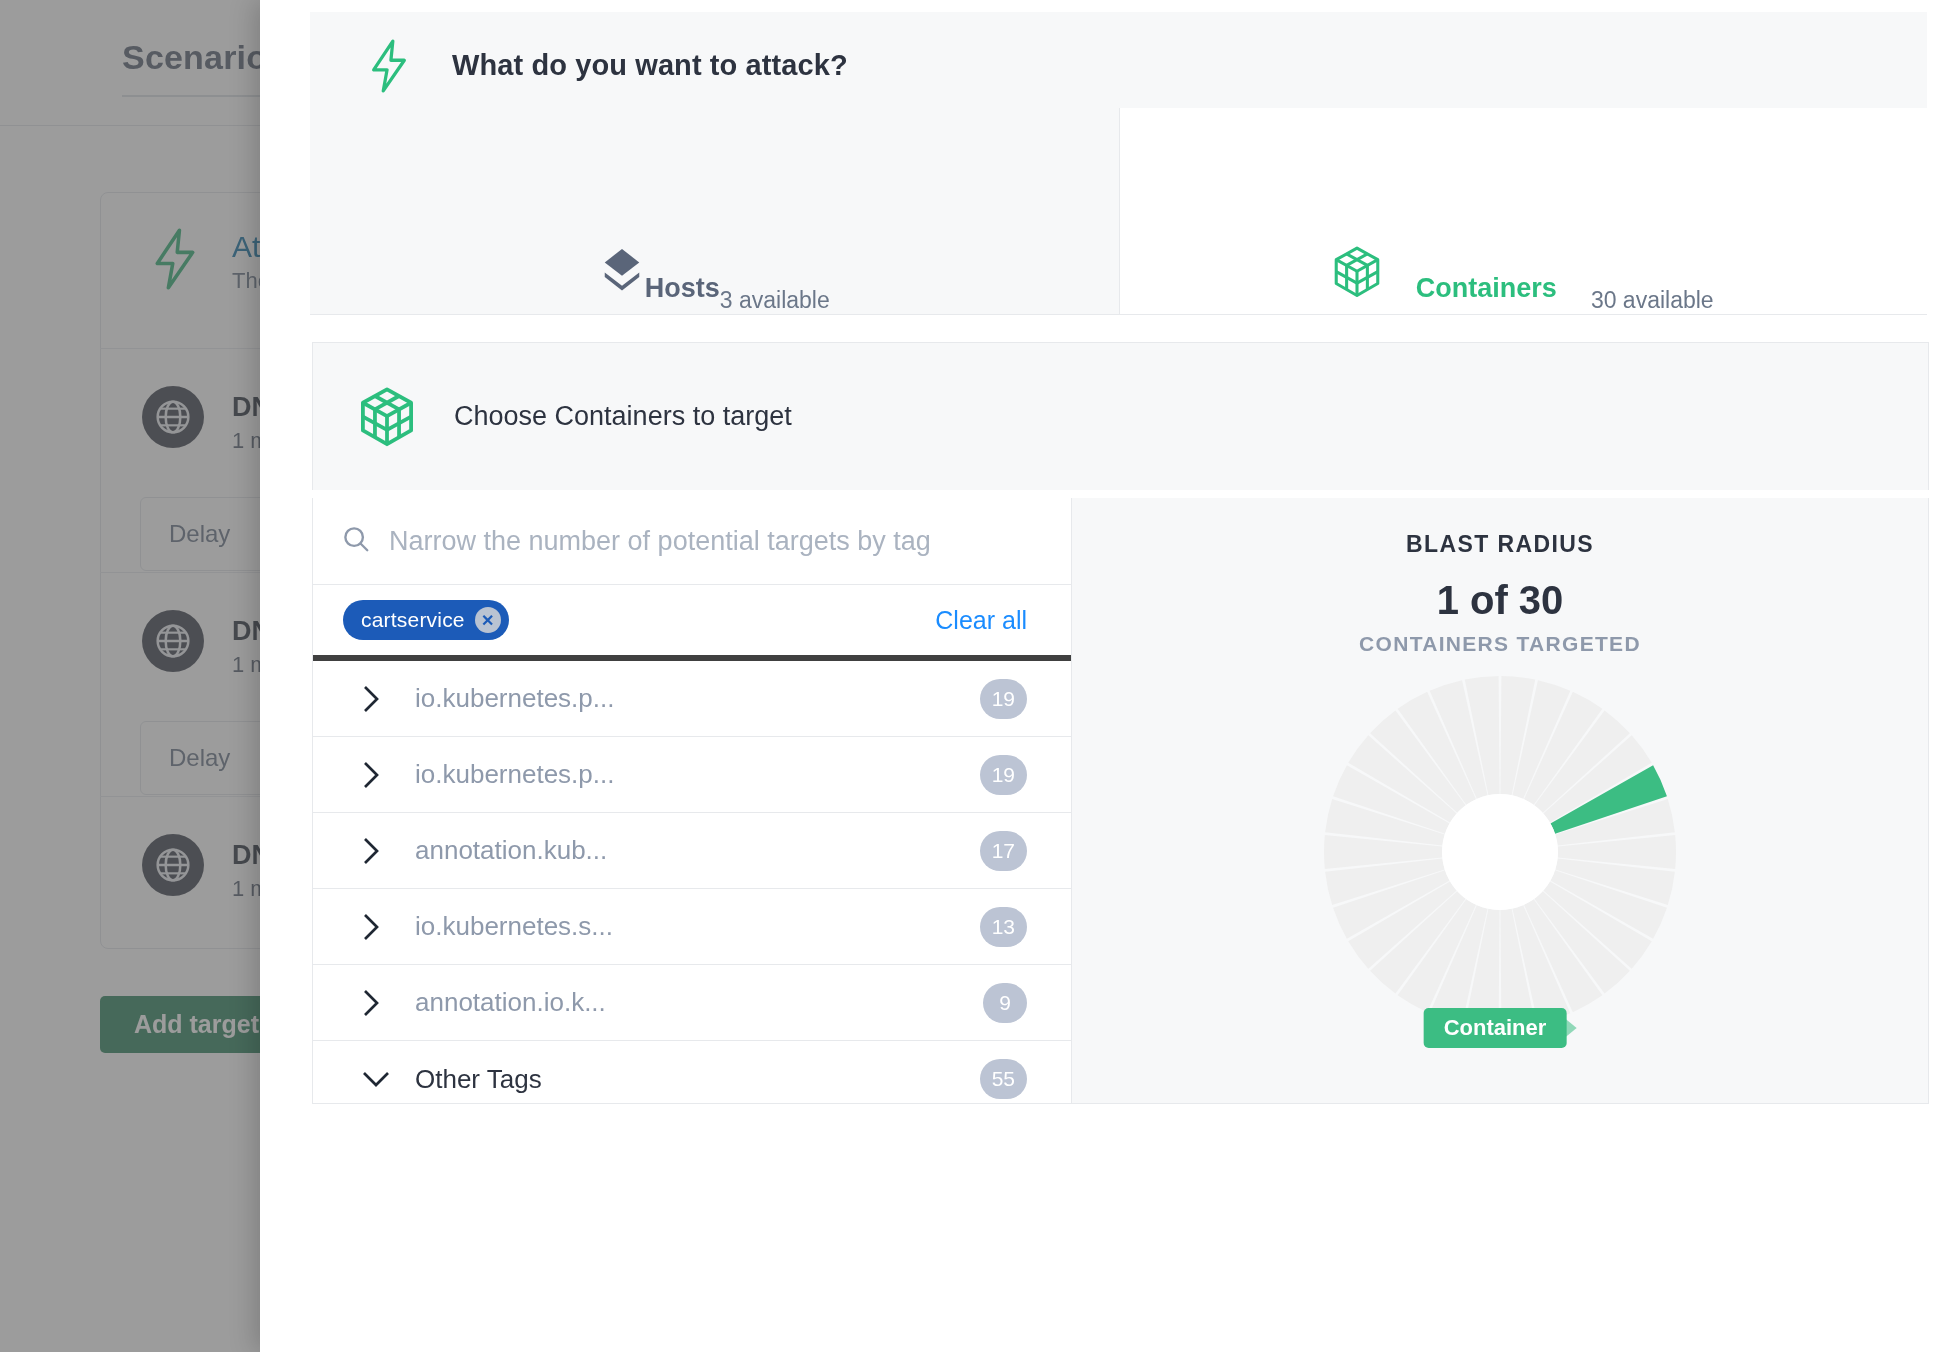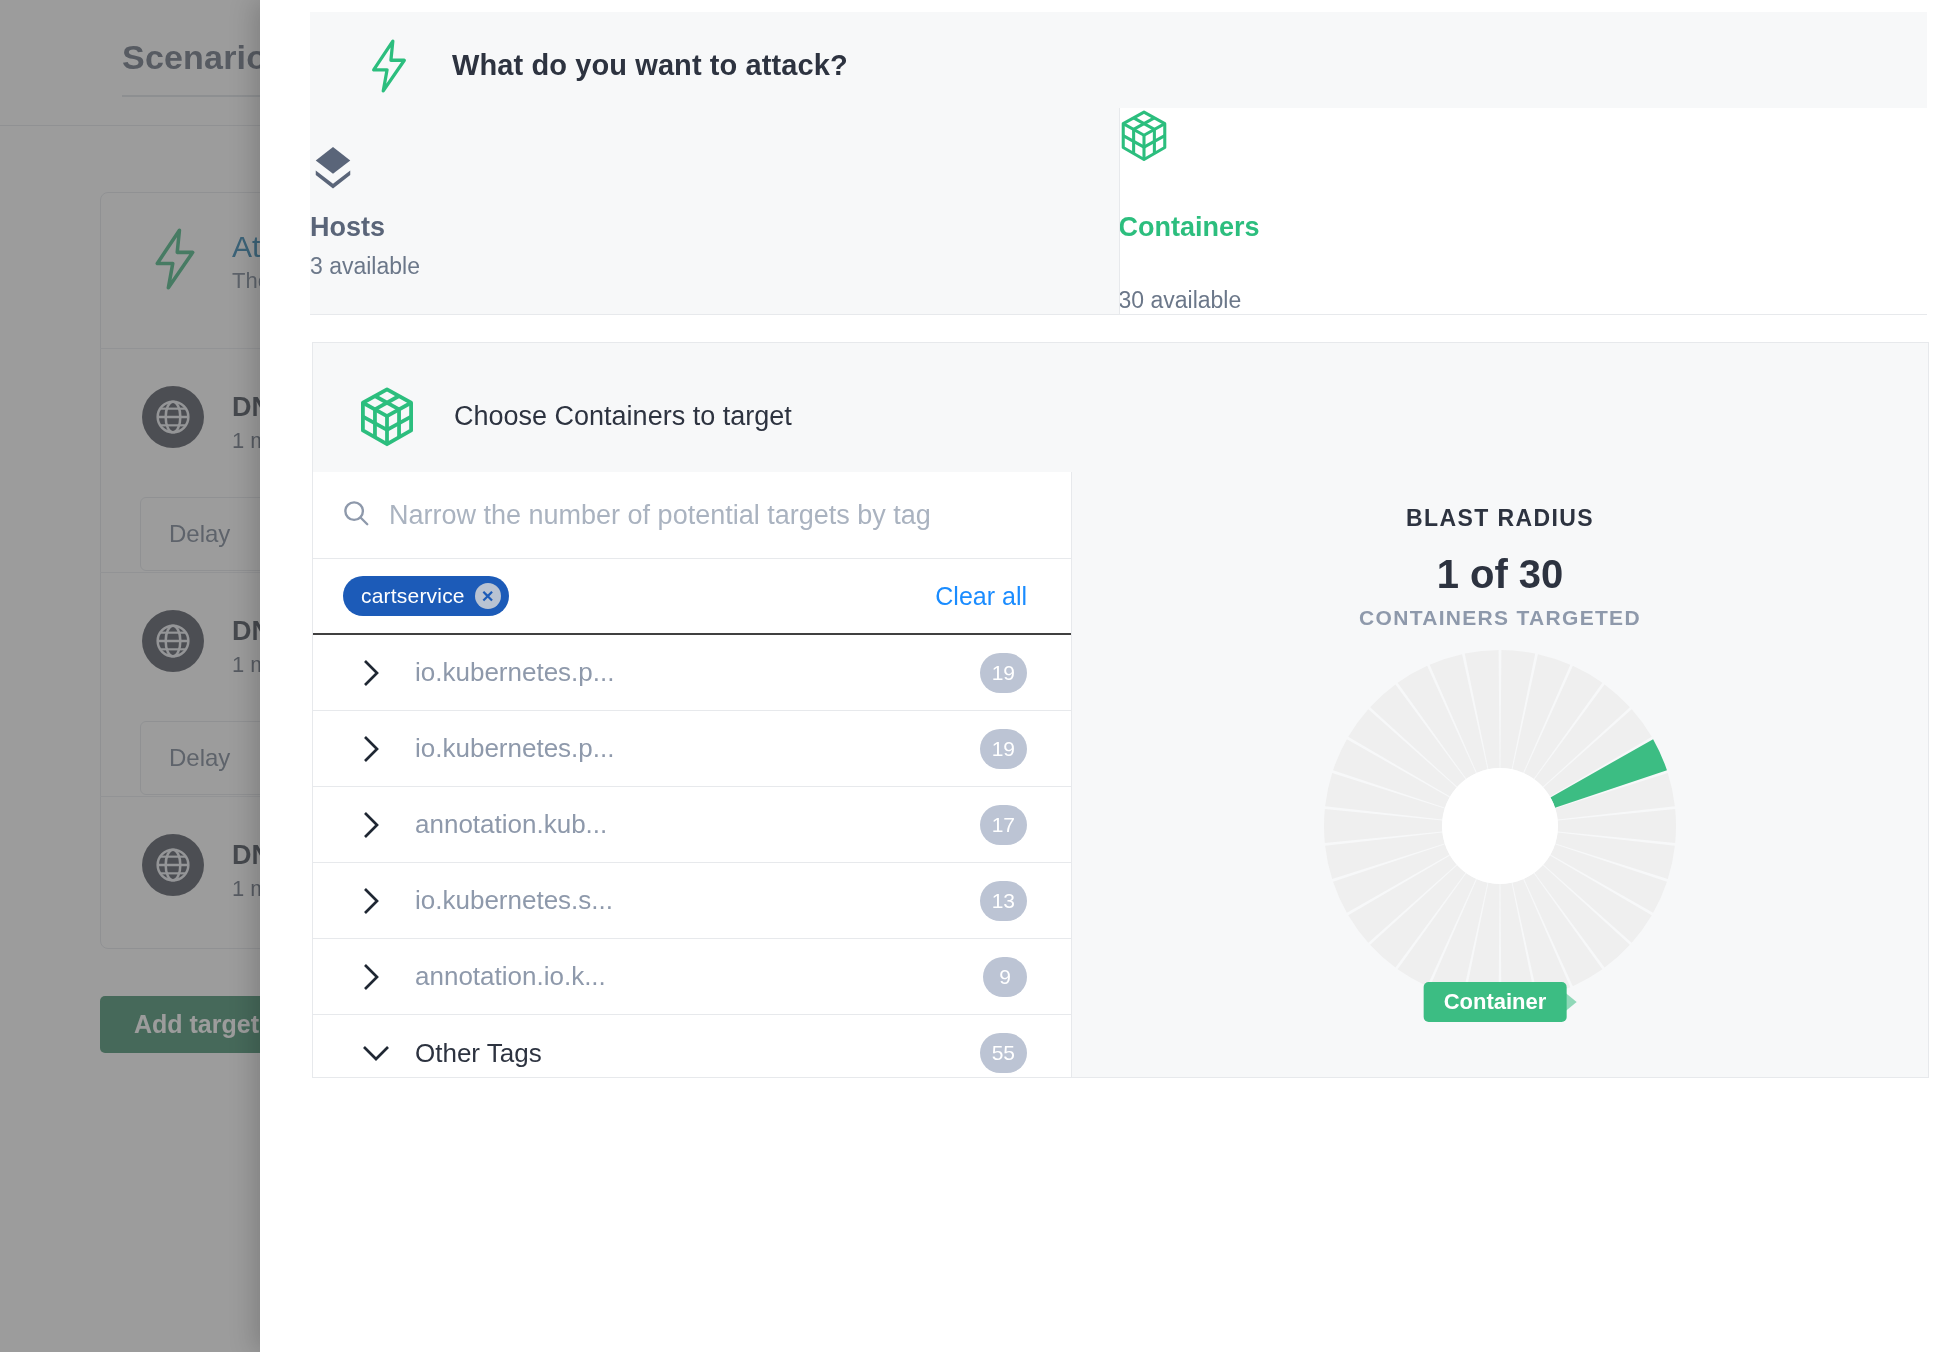--- a/index.html
+++ b/index.html
@@ -90,21 +90,21 @@
     margin-left: 40px; font-size: 29px; font-weight: 700; color: #2d3340; letter-spacing: .1px;
   }
 
   
   .choice-row {
     position: absolute; left: 50px; top: 108px; width: 1617px; height: 207px;
     display: flex; border-bottom: 1px solid #e7e9ec;
   }
   .choice-card {
     width: 50%; height: 100%;
-    display: flex; flex-direction: column; align-items: flex-start; justify-content: center;
+    display: flex; flex-direction: row; align-items: flex-end; justify-content: center;
     background: #f7f8f9; position: relative;
   }
   .choice-card.selected { background: #ffffff; gap: 34px; }
   .choice-card + .choice-card::before {
     content: ""; position: absolute; left: 0; top: 0; width: 1px; height: 100%; background: #e7e9ec;
   }
   .choice-icon { height: 56px; margin-bottom: 14px; display: flex; align-items: center; }
   .choice-label { font-size: 27px; font-weight: 700; color: #5a6579; margin-bottom: 10px; }
   .choice-card.selected .choice-label { color: #2cbe7e; }
   .choice-sub { font-size: 23px; color: #6b7789; }
@@ -115,40 +115,40 @@
     background: #f7f8f9; border: 1px solid #e7e9ec; border-bottom: none;
     display: flex; align-items: center;
   }
   .sub-panel .cube { margin-left: 45px; width: 58px; height: 66px; }
   .sub-panel .txts { margin-left: 38px; }
   .sub-panel .t1 { font-size: 27px; font-weight: 400; color: #2d3340; }
   .sub-panel .t2 { font-size: 23px; color: #6b7789; margin-top: 8px; }
 
   
   .body-wrap {
-    position: absolute; left: 312px; top: 472px; width: 1617px; height: 606px;
+    position: absolute; left: 312px; top: 498px; width: 1617px; height: 606px;
     border: 1px solid #e7e9ec; border-top: none; display: flex; background: #fff;
   }
   .list-col { width: 759px; background: #fff; border-right: 1px solid #e7e9ec; }
   .radius-col { flex: 1; background: #f7f8f9; position: relative; }
 
   
   .search-box {
     height: 87px; display: flex; align-items: center; padding-left: 28px;
     border-bottom: 1px solid #e7e9ec;
   }
   .search-box svg { flex: 0 0 auto; }
   .search-ph {
     margin-left: 18px; font-size: 27px; color: #aab3c0;
   }
 
   
   .chip-row {
     height: 76px; display: flex; align-items: center; justify-content: space-between;
-    padding: 0 44px 0 30px; border-bottom: 2px solid #404040;
+    padding: 0 44px 0 30px; border-bottom: 6px solid #404040;
   }
   .chip {
     display: inline-flex; align-items: center; height: 40px;
     background: #1c5bb8; border-radius: 20px; padding: 0 8px 0 18px;
   }
   .chip-label { color: #fff; font-size: 21px; font-weight: 400; letter-spacing: .2px; }
   .chip-x {
     margin-left: 10px; width: 26px; height: 26px; border-radius: 50%;
     background: #b9c3d2; color: #1c5bb8; font-size: 16px; font-weight: 700;
     display: flex; align-items: center; justify-content: center;

